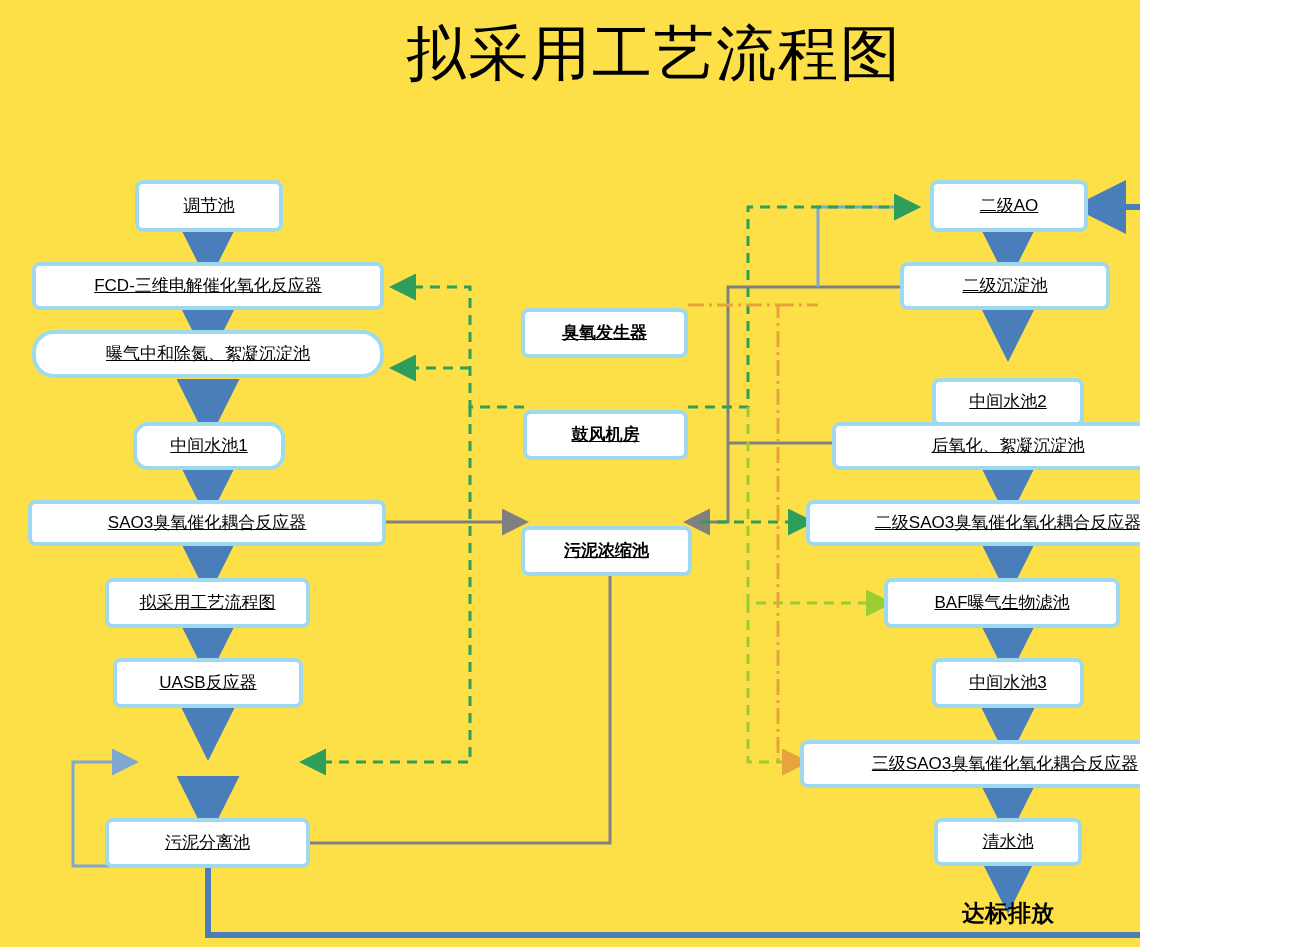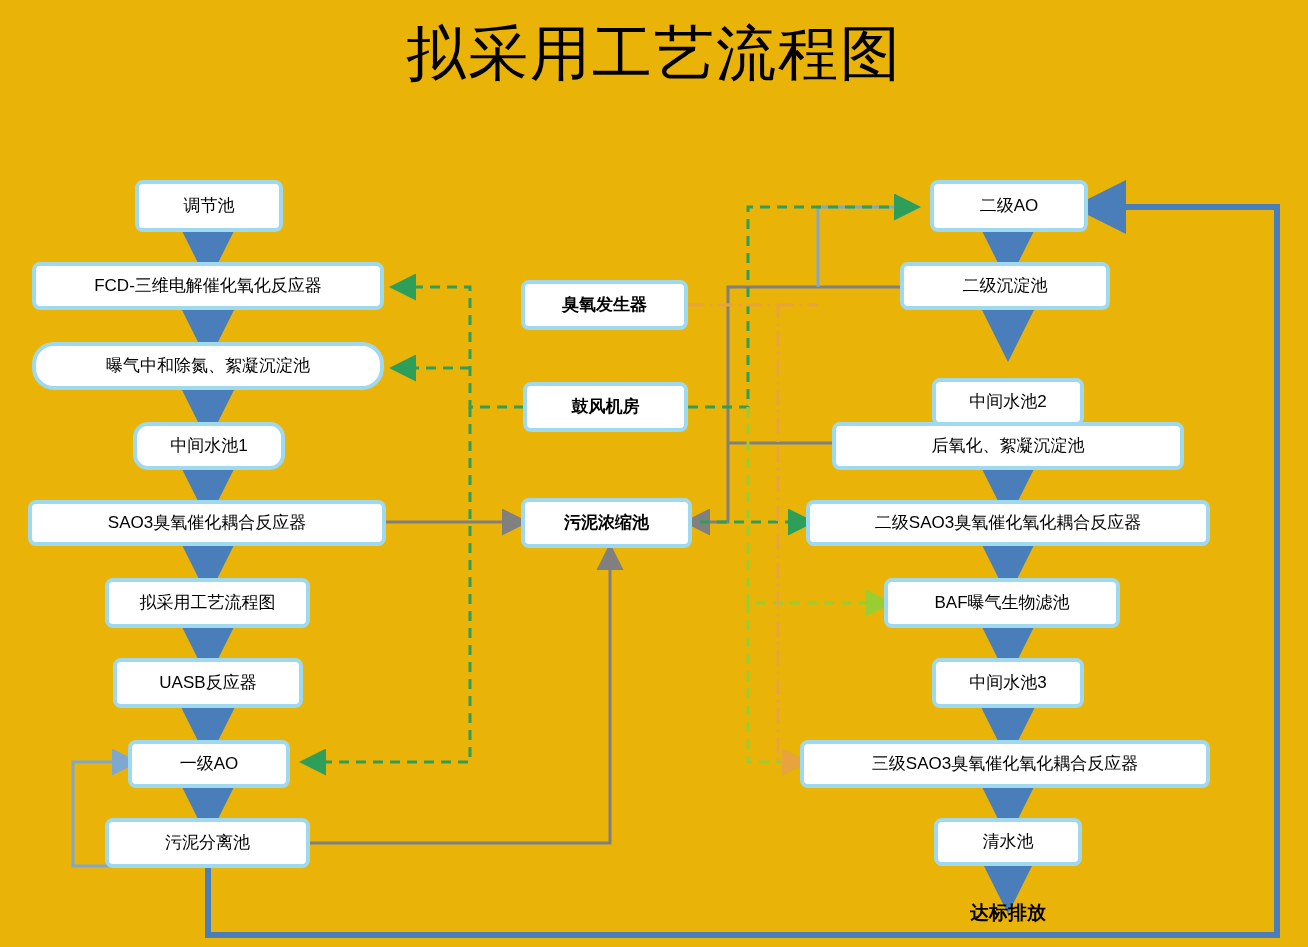--- a/index.html
+++ b/index.html
@@ -2,23 +2,23 @@
 <html><head>
 <meta charset="utf-8">
 <style>
   html, body {
     margin: 0;
     padding: 0;
     background: #ffffff;
   }
   #canvas {
     position: relative;
-    width: 1308px;
+    width: 1140px;
     height: 947px;
-    background: #eab308;
+    background: #fde047;
     font-family: "Liberation Sans", sans-serif;
     overflow: hidden;
   }
   #title {
     position: absolute;
     top: 18px;
     left: 0;
     width: 1308px;
     text-align: center;
     font-family: "Liberation Serif", serif;
@@ -34,28 +34,30 @@
     border-radius: 8px;
     background: #ffffff;
     color: #000000;
     font-size: 17px;
     display: flex;
     align-items: center;
     justify-content: center;
     text-align: center;
     padding: 0 6px;
     line-height: 1.2;
+    text-decoration: underline;
   }
   .node.bold {
     font-weight: bold;
+    margin-top: 28px;
   }
   .plain {
     position: absolute;
     box-sizing: border-box;
-    font-size: 19px;
+    font-size: 23px;
     font-weight: bold;
     color: #000000;
     display: flex;
     align-items: center;
     justify-content: center;
     text-align: right;
   }
   svg#wires {
     position: absolute;
     top: 0;
@@ -142,31 +144,30 @@
     <path d="M700,522 L806,522" stroke="#2e9e5b" stroke-width="3" fill="none" stroke-dasharray="10,7" marker-end="url(#ah-green)"></path>
 
     <path d="M688,305 L778,305 L778,762 L800,762" stroke="#e8a33d" stroke-width="3" fill="none" stroke-dasharray="16,5,3,5" marker-end="url(#ah-orange)"></path>
     <path d="M778,305 L818,305" stroke="#e8a33d" stroke-width="3" fill="none" stroke-dasharray="16,5,3,5"></path>
   </svg>
 
   <div class="node" style="left:135px; top:180px; width:148px; height:52px;">调节池</div>
 
   <div class="node" style="left:32px; top:262px; width:352px; height:48px;">FCD-三维电解催化氧化反应器</div>
 
-  <div class="node" style="left:32px; top:342px; width:352px; height:48px;border-radius:22px;">曝气中和除氮、絮凝沉淀池</div>
+  <div class="node" style="left:32px; top:330px; width:352px; height:48px;border-radius:22px;">曝气中和除氮、絮凝沉淀池</div>
 
   <div class="node" style="left:133px; top:422px; width:152px; height:48px;border-radius:15px;">中间水池1</div>
 
   <div class="node" style="left:28px; top:500px; width:358px; height:46px;">SAO3臭氧催化耦合反应器</div>
 
   <div class="node" style="left:105px; top:578px; width:205px; height:50px;">拟采用工艺流程图</div>
 
   <div class="node" style="left:113px; top:658px; width:190px; height:50px;">UASB反应器</div>
 
-  <div class="node" style="left:128px; top:740px; width:162px; height:48px;">一级AO</div>
 
   <div class="node" style="left:105px; top:818px; width:205px; height:50px;">污泥分离池</div>
 
   <div class="node bold" style="left:521px; top:280px; width:167px; height:50px;">臭氧发生器</div>
 
   <div class="node bold" style="left:523px; top:382px; width:165px; height:50px;">鼓风机房</div>
 
   <div class="node bold" style="left:521px; top:498px; width:171px; height:50px;">污泥浓缩池</div>
 
   <div class="node" style="left:930px; top:180px; width:158px; height:52px;">二级AO</div>

